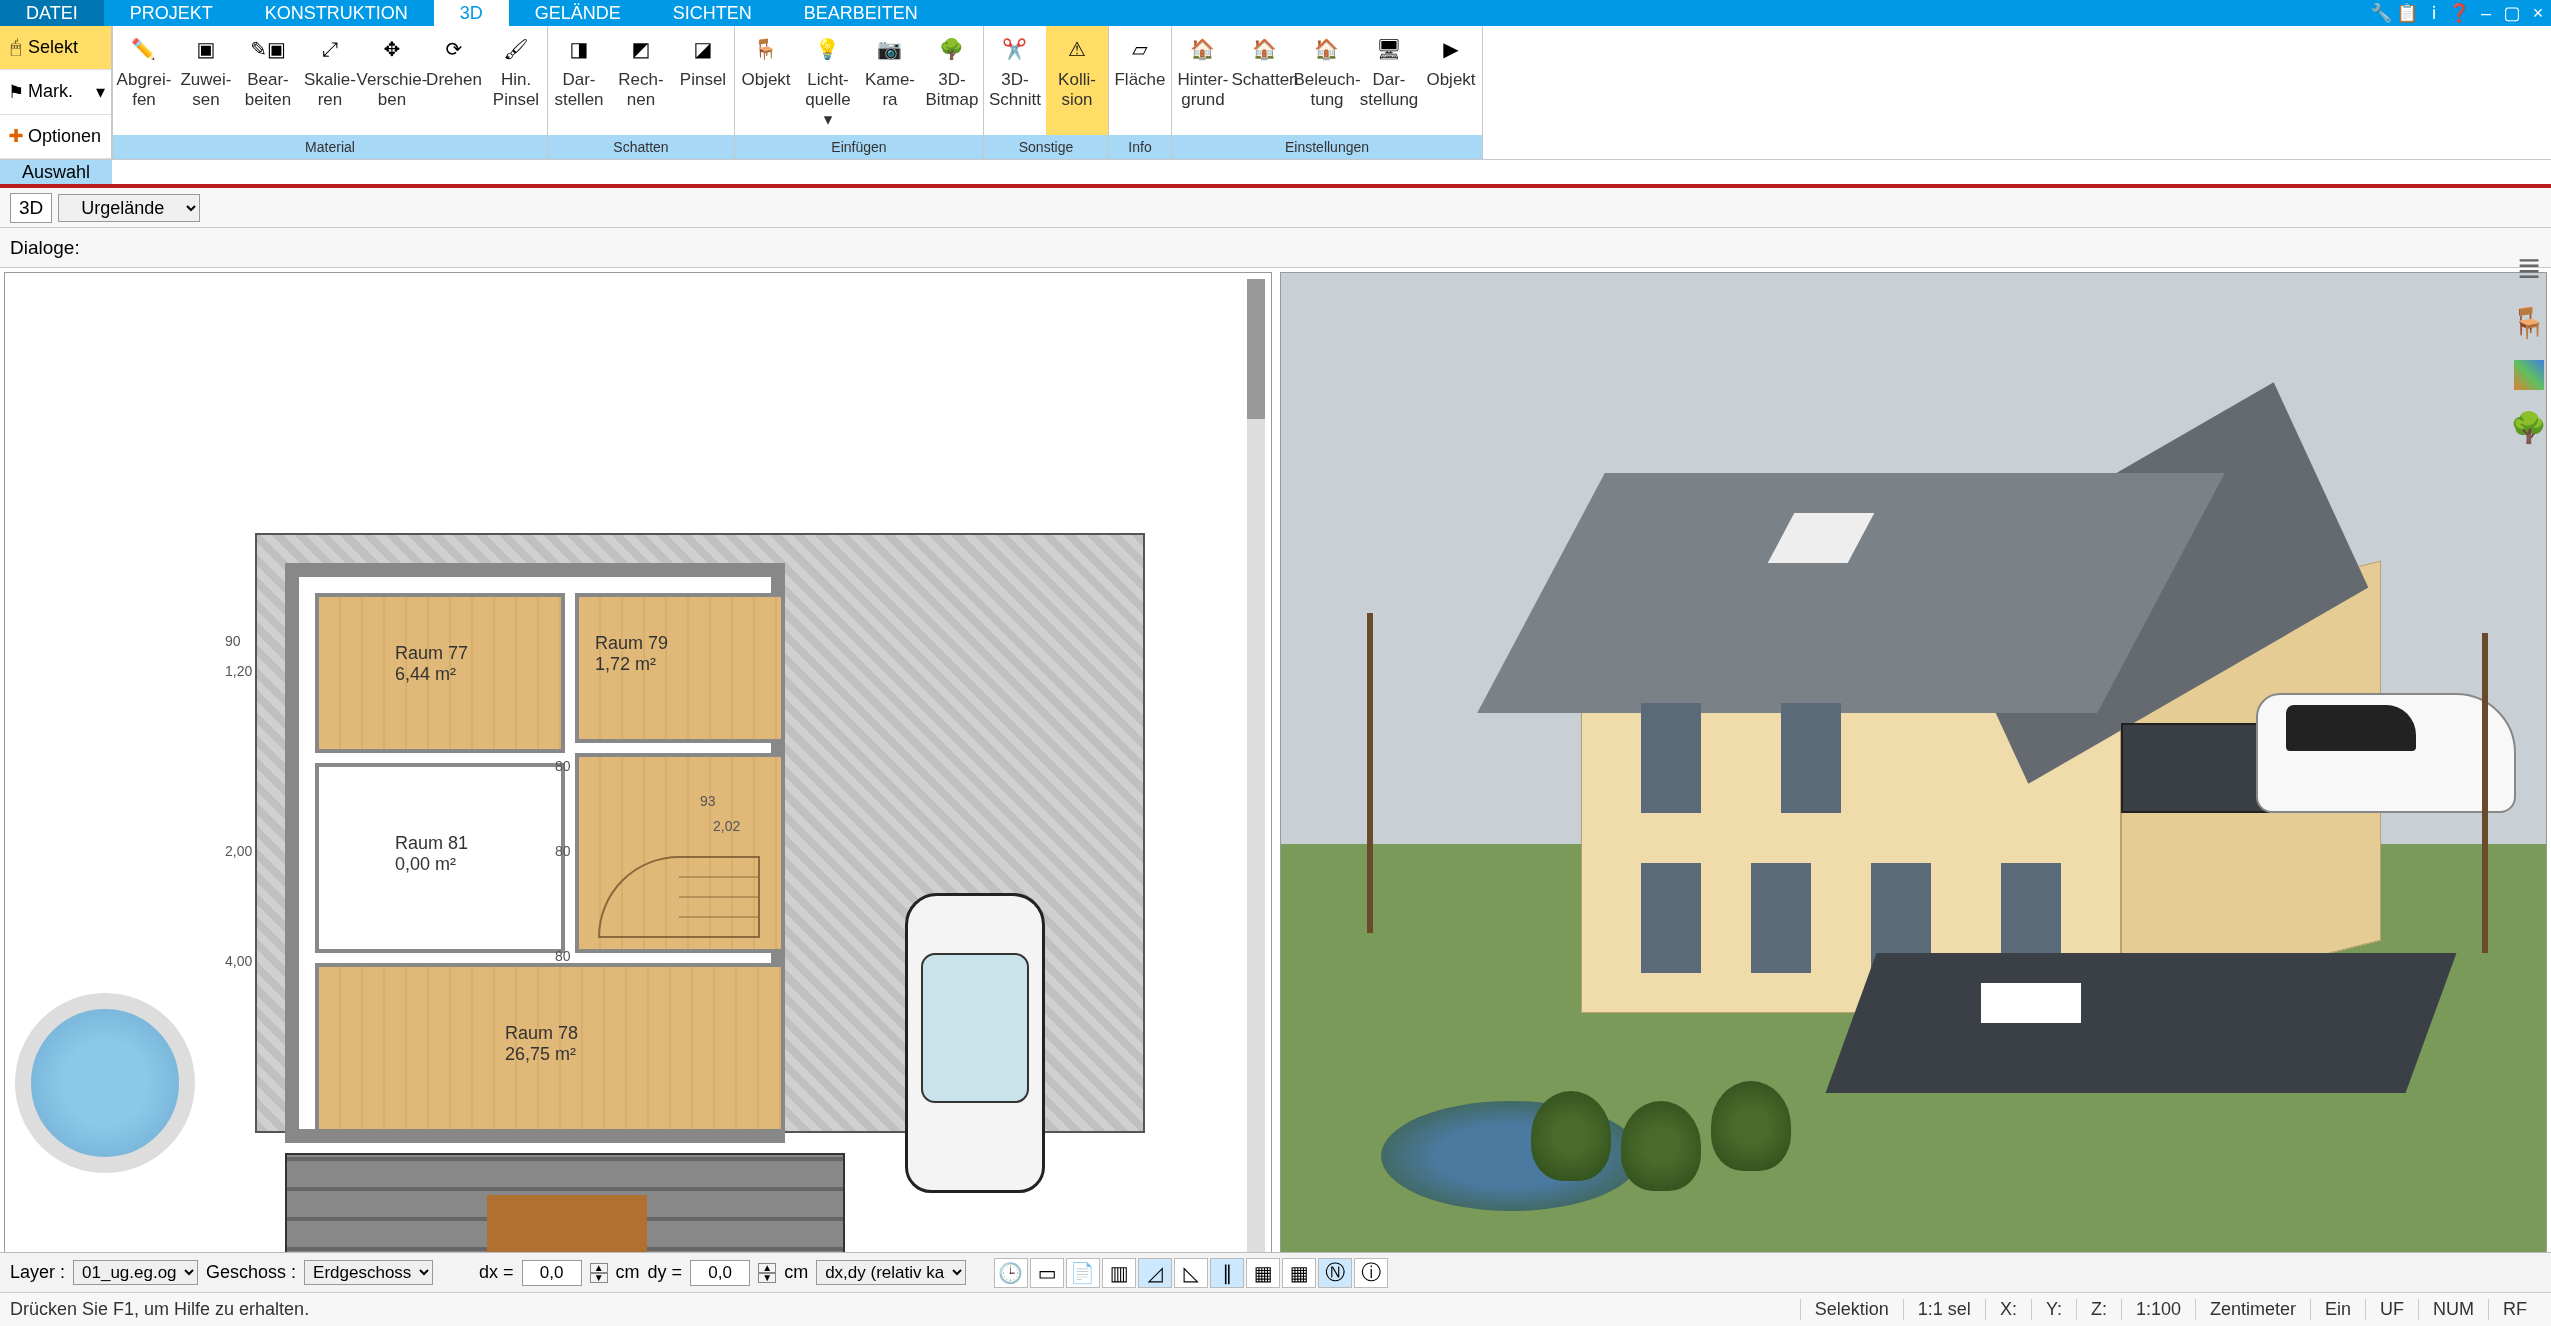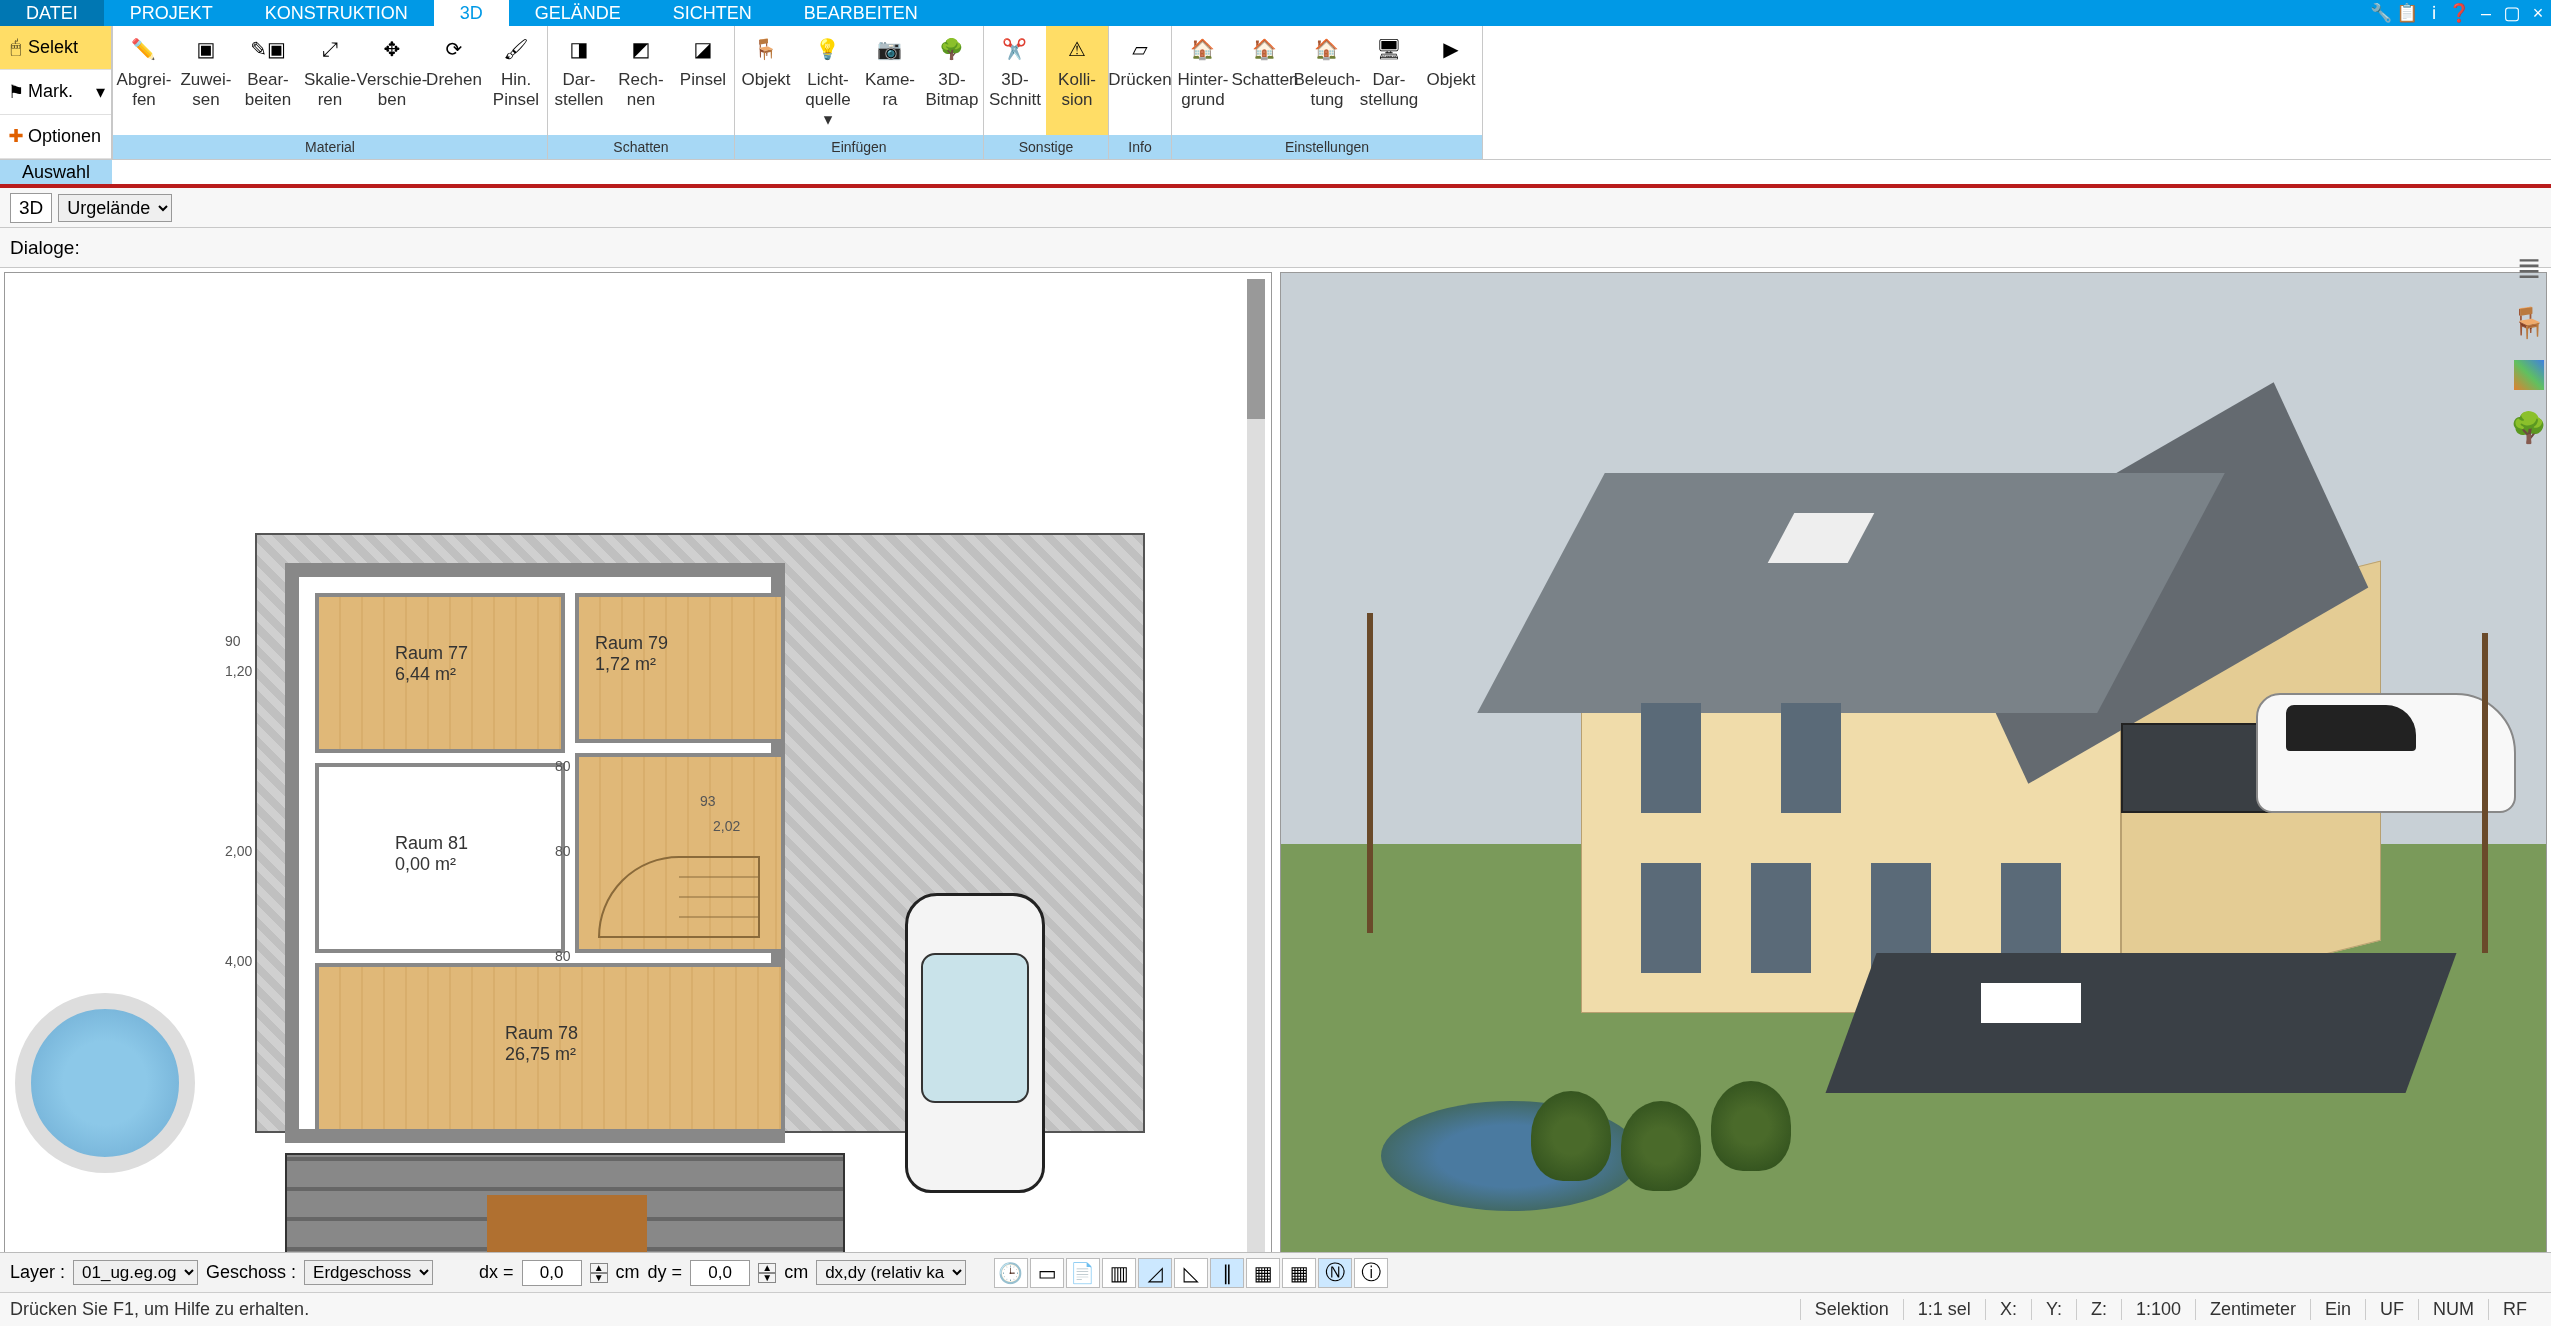--- a/index.html
+++ b/index.html
@@ -24,21 +24,21 @@
 .ribbon-group { display: flex; flex-direction: column; border-right: 1px solid #c8c8c8; }
 .ribbon-group .buttons { flex: 1; display: flex; }
 .ribbon-group .caption { background: #a7d8f5; text-align: center; font-size: 14px; line-height: 24px; color: #333; }
 .ribbon-btn { width: 62px; display: flex; flex-direction: column; align-items: center; justify-content: flex-start; padding: 6px 2px 2px; cursor: pointer; }
 .ribbon-btn.active { background: #ffdd66; }
 .ribbon-btn .icon { width: 34px; height: 34px; margin-bottom: 4px; display: flex; align-items: center; justify-content: center; }
 .ribbon-btn .label { font-size: 17px; text-align: center; line-height: 20px; color: #333; white-space: pre-line; }
 
 
 .subbar { display: flex; align-items: center; padding: 4px 10px; border-bottom: 1px solid #c8c8c8; background: #f7f7f7; font-size: 19px; height: 40px; }
-.subbar select { font-size: 18px; padding: 2px 4px; margin: 0 6px; border: 1px solid #999; }
+.subbar select { font-size: 18px; padding: 2px 18px; margin: 0 6px; border: 1px solid #999; }
 
 
 .workspace { display: flex; height: 1048px; }
 .view2d { flex: 1; position: relative; background: #fff; border: 1px solid #999; margin: 4px; overflow: hidden; }
 .view3d { flex: 1; position: relative; border: 1px solid #999; margin: 4px; overflow: hidden;
   background: linear-gradient(to bottom, #c8d0d6 0%, #c8d0d6 55%, #8ea86e 55%, #7a9a5a 100%); }
 
 
 .plan { position: absolute; left: 250px; top: 260px; }
 .outer-slab { position: absolute; left: 0; top: 0; width: 890px; height: 600px; background:
@@ -239,21 +239,21 @@
 sion</div>
         </div>
     </div>
     <div class="caption">Sonstige</div>
   </div>
 
   <div class="ribbon-group">
     <div class="buttons">
       <div class="ribbon-btn">
           <div class="icon">▱</div>
-          <div class="label">Drücken</div>
+          <div class="label">Fläche</div>
         </div>
     </div>
     <div class="caption">Info</div>
   </div>
 
   <div class="ribbon-group">
     <div class="buttons">
       <div class="ribbon-btn">
           <div class="icon">🏠</div>
           <div class="label">Hinter-

